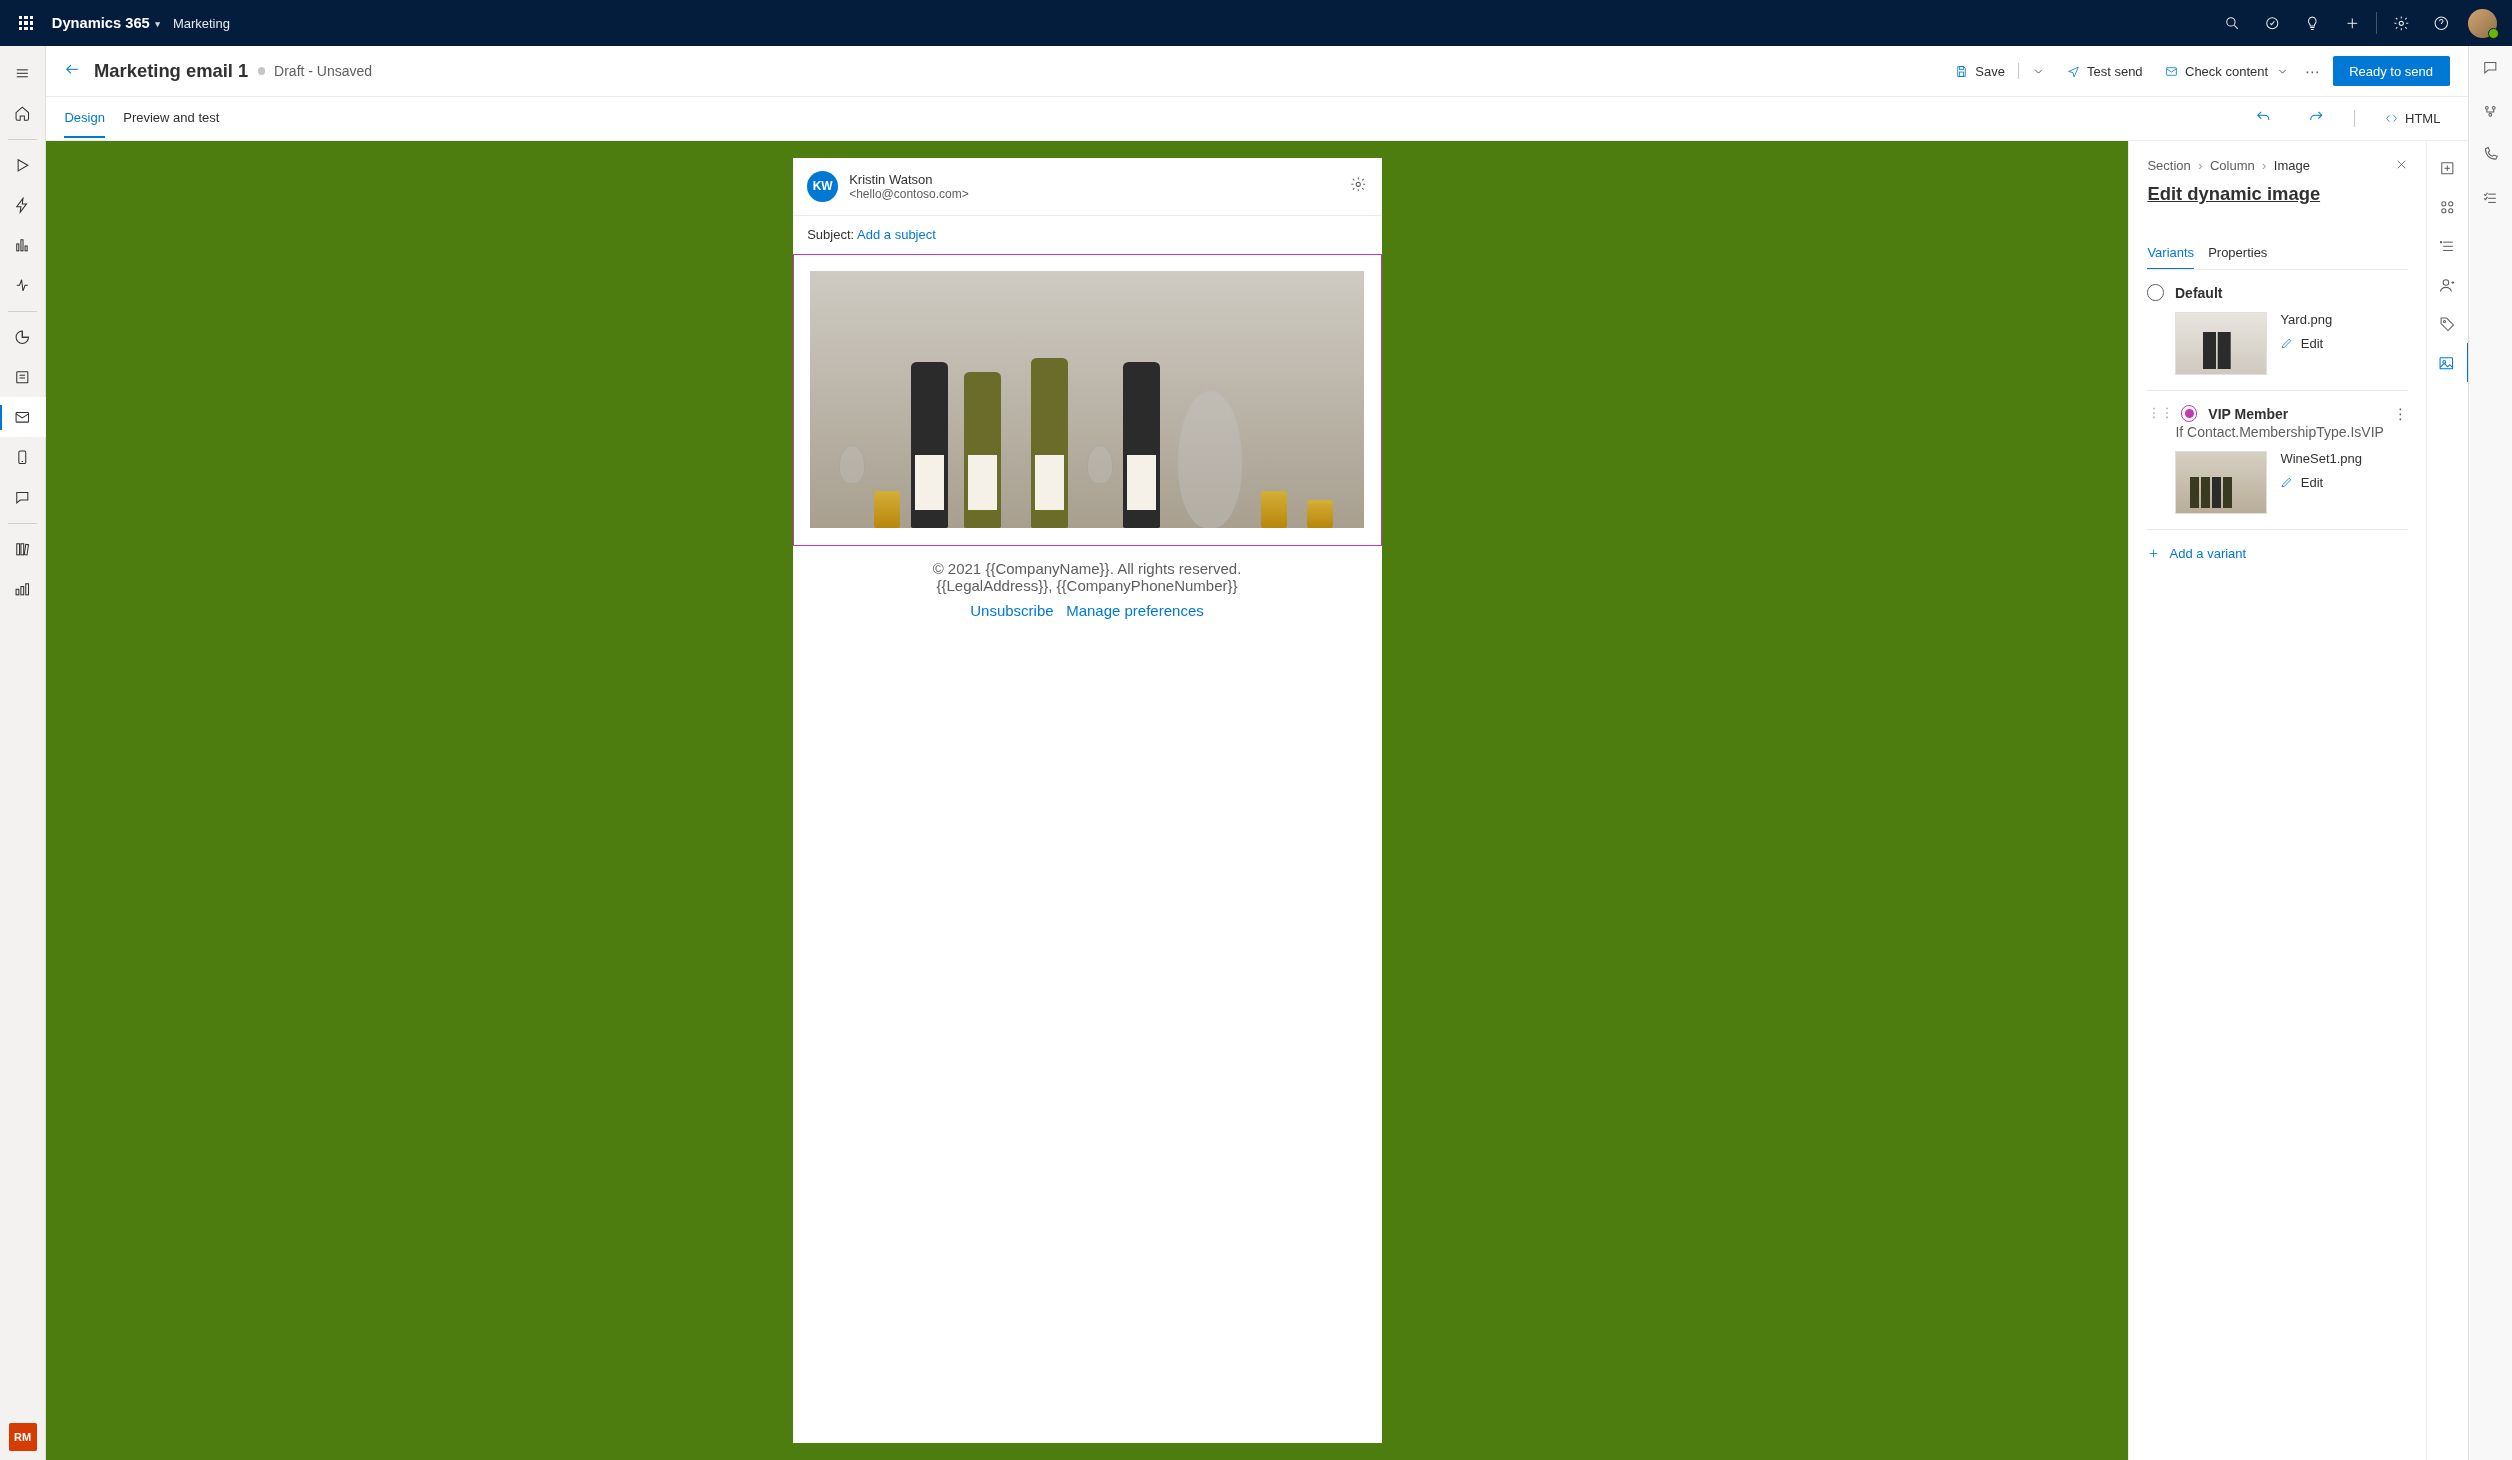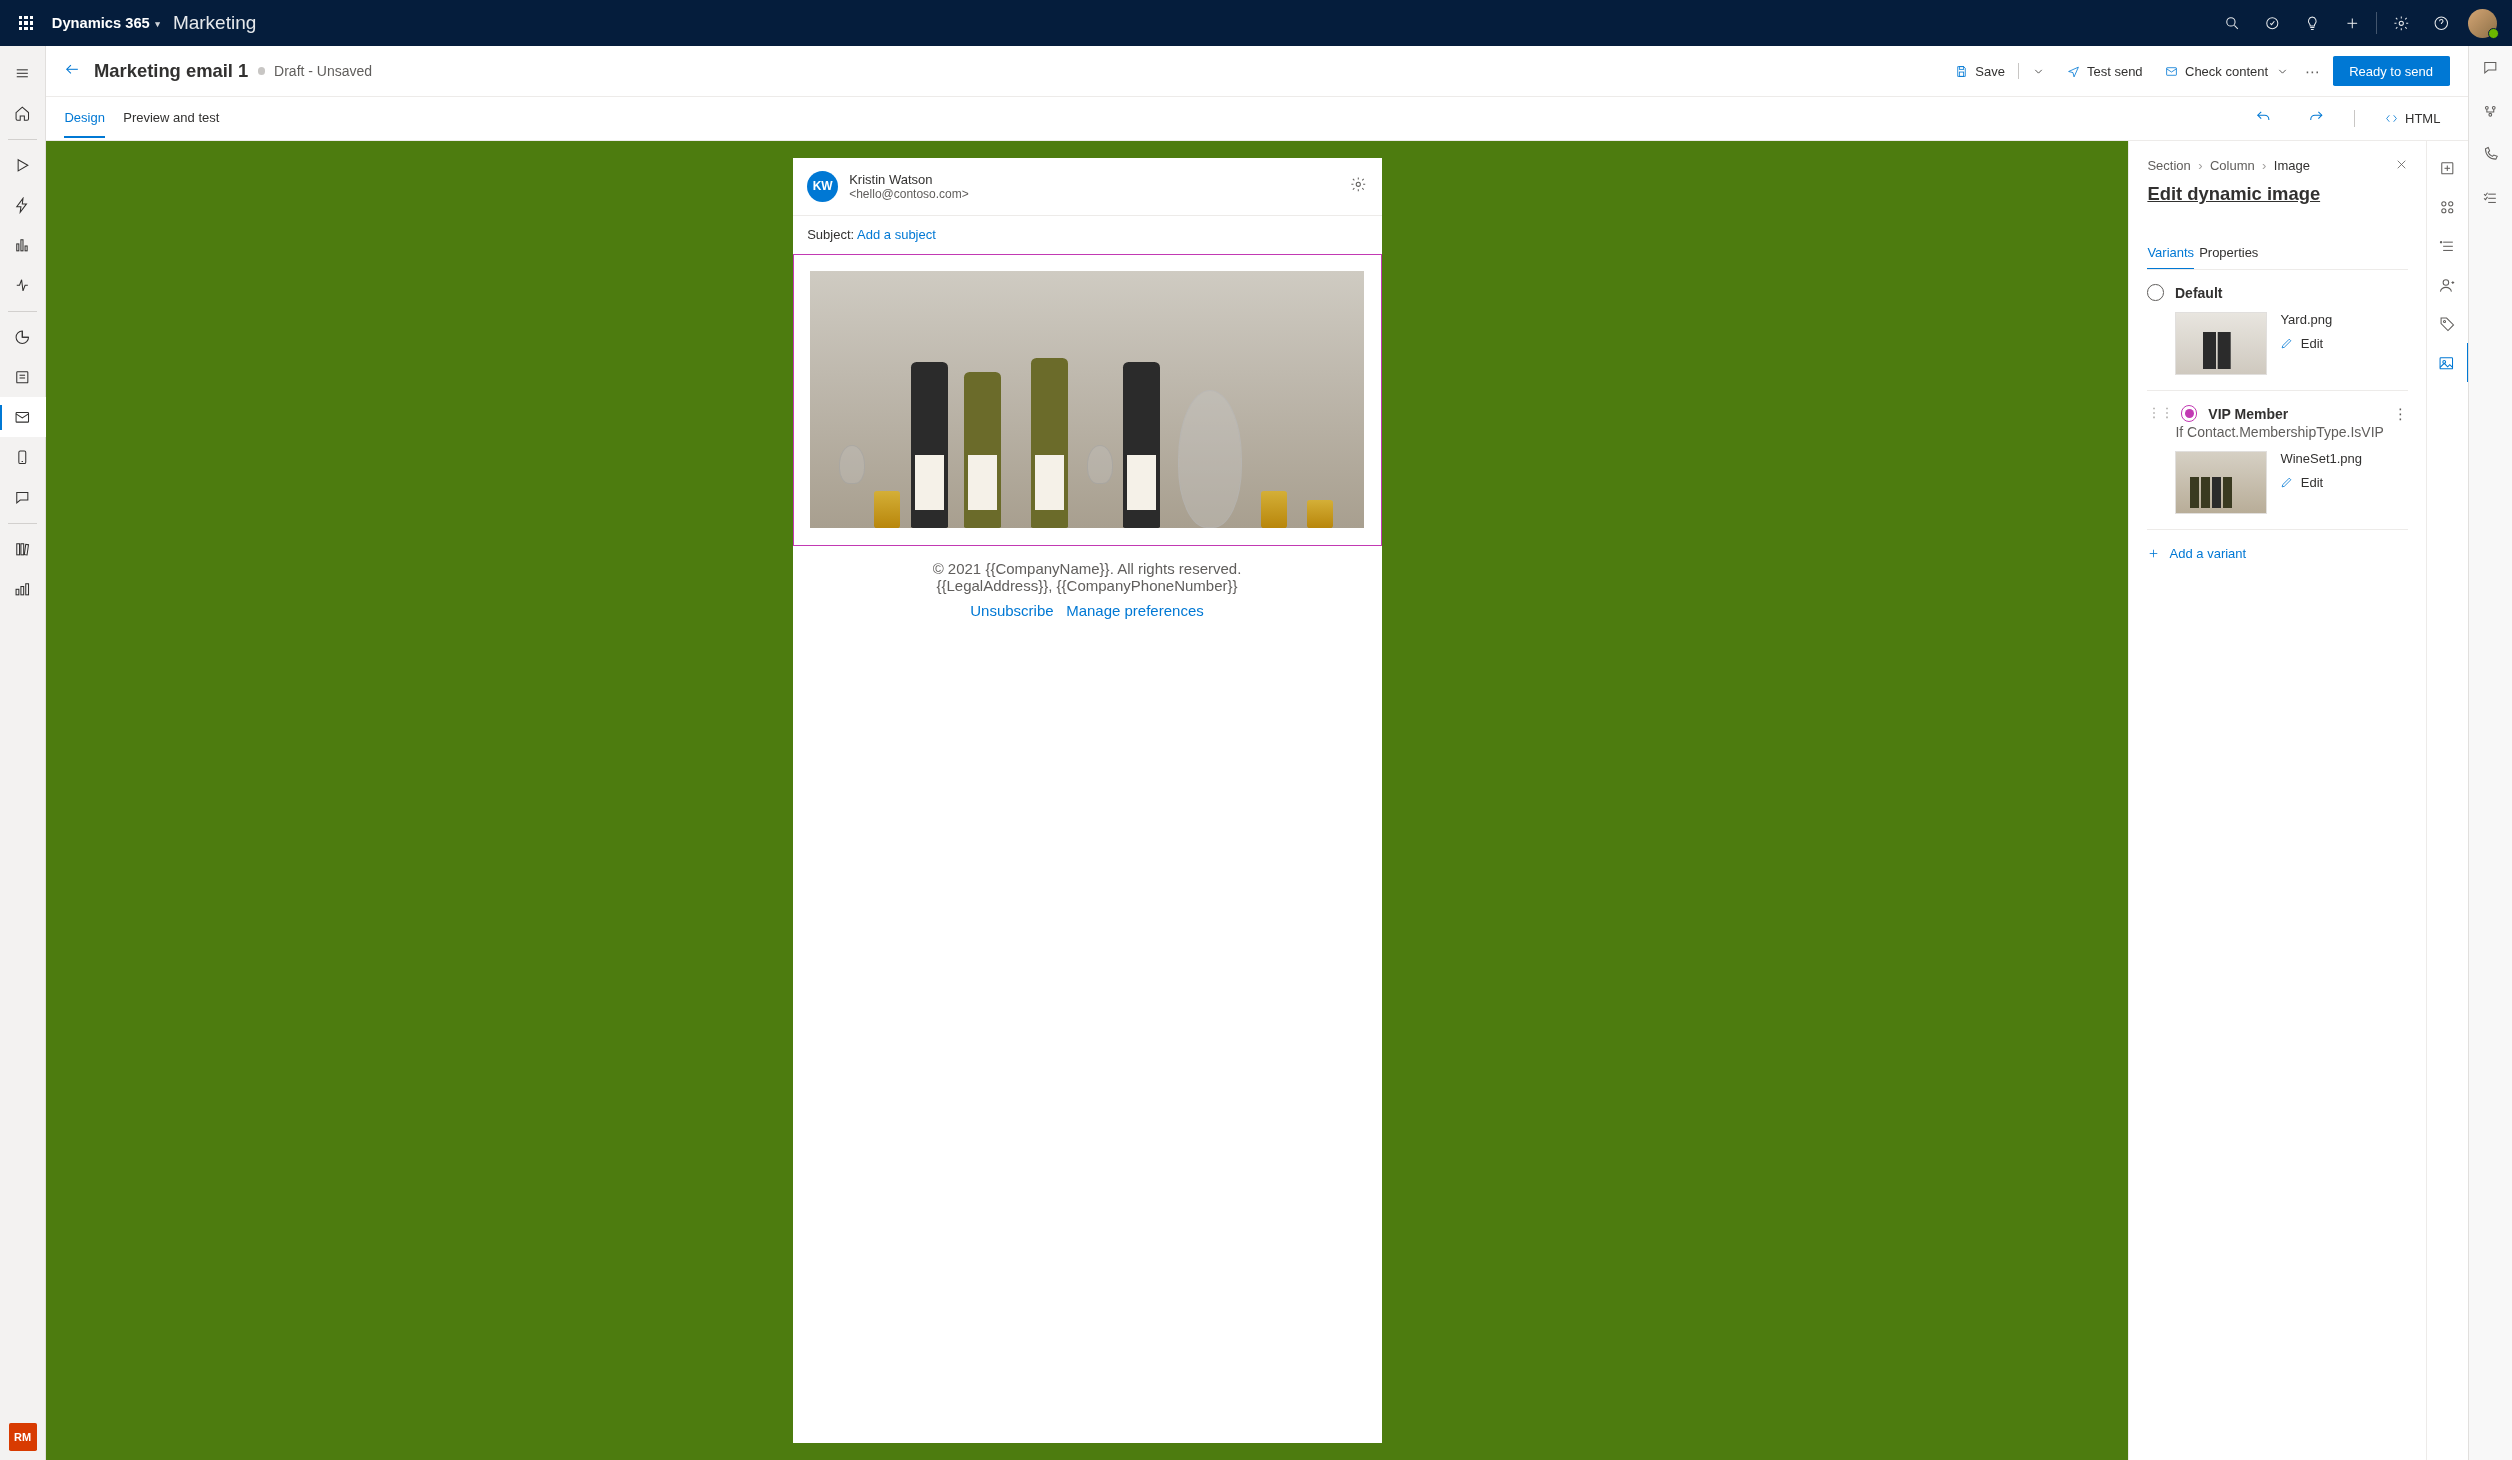--- a/index.html
+++ b/index.html
@@ -6,21 +6,21 @@
   html, body { height: 100%; overflow: hidden; }
   body { display: flex; flex-direction: column; }
 
   
   .topbar { height: 46px; background: #051d3c; color: #fff; display: flex; align-items: center; padding: 0 7.4px; }
   .waffle { width: 37px; height: 46px; display:flex; align-items:center; justify-content:center; cursor:pointer; }
   .waffle-grid { width:14.7px; height:14.7px; display:grid; grid-template-columns:repeat(3,3.7px); grid-template-rows:repeat(3,3.7px); gap:1.8px; }
   .waffle-grid span { background:#fff; }
   .brand { font-weight: 600; font-size: 14.7px; margin-left: 7.4px; display:flex; align-items:center; gap:5.5px; }
   .brand-chevron { font-size: 9.2px; opacity:.8; }
-  .app-name { font-size: 19px; margin-left: 13px; opacity: .9; }
+  .app-name { font-size: 13px; margin-left: 13px; opacity: .9; }
   .topbar-spacer { flex: 1; }
   .topbar-icon { width: 40px; height: 46px; display:flex; align-items:center; justify-content:center; cursor:pointer; opacity:.9; }
   .topbar-divider { width:0.9px; height:22px; background: rgba(255,255,255,.25); margin: 0 3.7px; }
   .avatar { width:29px; height:29px; border-radius:50%; background:linear-gradient(135deg,#d4a574,#8b6f47); position:relative; margin:0 7.4px; }
   .avatar::after { content:""; width:9.2px; height:9.2px; background:#6bb700; border:1.8px solid #051d3c; border-radius:50%; position:absolute; bottom:-1.8px; right:-1.8px; }
 
   
   .shell { flex:1; display:flex; min-height:0; }
   .leftnav { width:46px; background:#f3f2f1; border-right:0.9px solid #e1dfdd; display:flex; flex-direction:column; align-items:center; padding-top:7.4px; }
   .leftnav-item { width:46px; height:40px; display:flex; align-items:center; justify-content:center; cursor:pointer; color:#323130; position:relative; }
@@ -80,21 +80,21 @@
   .footer a { color:#0078d4; text-decoration:none; cursor:pointer; }
 
   
   .rpanel { width:340px; background:#fff; border-left:0.9px solid #edebe9; display:flex; }
   .rpanel-body { flex:1; padding:16.6px 18.4px 0 18.4px; overflow:auto; }
   .breadcrumb { font-size:13px; color:#605e5c; display:flex; align-items:center; gap:7.4px; }
   .breadcrumb .current { color:#323130; font-weight:400; }
   .breadcrumb .sep { color:#a19f9d; }
   .close-x { margin-left:auto; cursor:pointer; color:#605e5c; }
   .panel-title { font-size:18.4px; font-weight:600; margin:9.2px 0 13px; color:#323130;text-decoration:underline; }
-  .panel-tabs { display:flex; gap:5px; border-bottom:0.9px solid #edebe9;margin-top:33px; }
+  .panel-tabs { display:flex; gap:14px; border-bottom:0.9px solid #edebe9;margin-top:33px; }
   .panel-tab { font-size:13px; padding:7.4px 0; cursor:pointer; border-bottom:1.8px solid transparent; color:#323130; }
   .panel-tab.active { color:#0078d4; border-bottom-color:#0078d4; }
 
   .variant { padding:14.7px 0; border-bottom:0.9px solid #edebe9; }
   .variant-head { display:flex; align-items:center; gap:11px; }
   .radio { width:16.6px; height:16.6px; border:1.8px solid #605e5c; border-radius:50%; flex-shrink:0; position:relative; }
   .radio.checked { border-color:#c239b3; }
   .radio.checked::after { content:""; position:absolute; inset:2.8px; background:#c239b3; border-radius:50%; }
   .variant-name { font-size:14px; font-weight:600; color:#323130; }
   .variant-cond { font-size:14px; color:#605e5c; margin-left:28px; margin-top:1.8px; }

